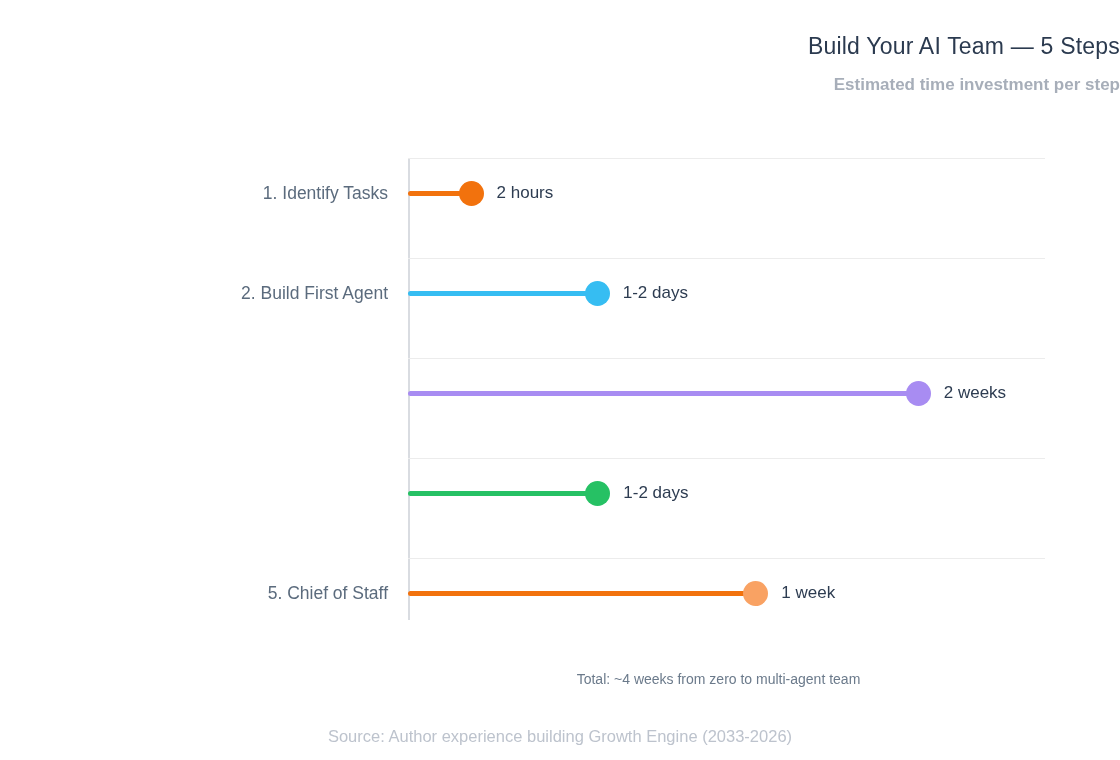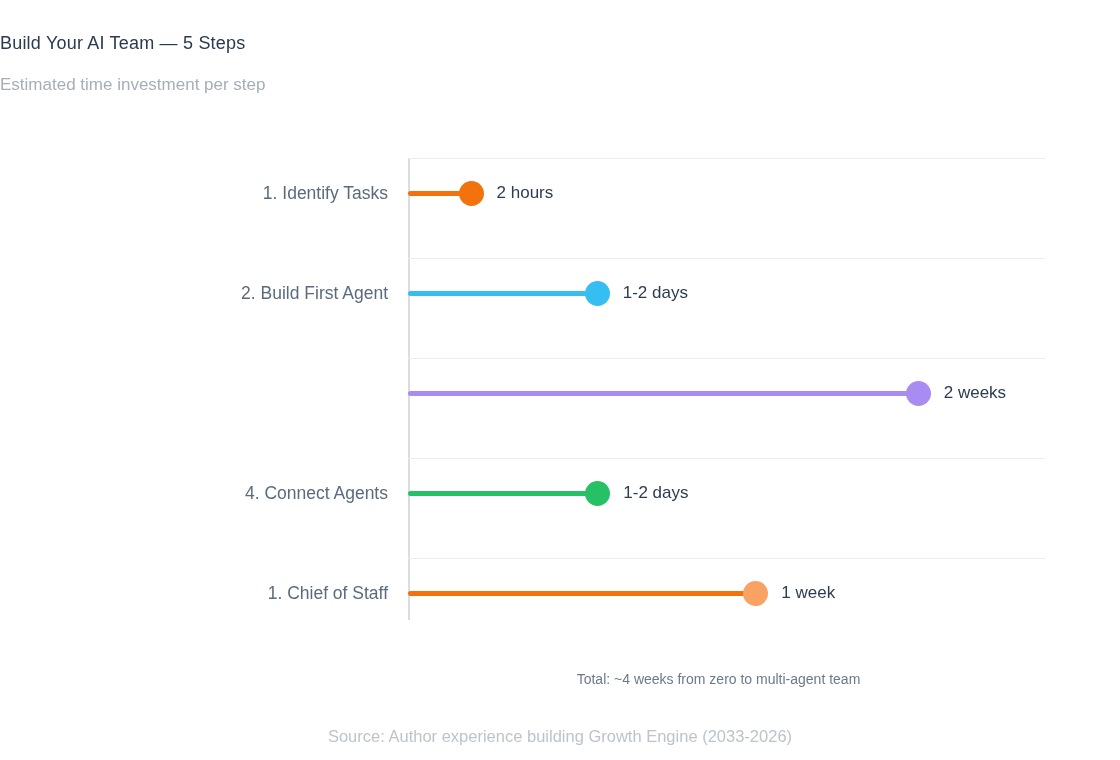--- a/index.html
+++ b/index.html
@@ -13,34 +13,34 @@
     width: 1120px;
     height: 760px;
     background: #ffffff;
     overflow: hidden;
   }
   .title {
     position: absolute;
     top: 33px;
     left: 0;
     width: 1120px;
-    text-align: left;
-    font-size: 18px;
+    text-align: right;
+    font-size: 23px;
     font-weight: 500;
     color: #2b3a4f;
     letter-spacing: 0.2px;
   }
   .subtitle {
     position: absolute;
     top: 75px;
     left: 0;
     width: 1120px;
-    text-align: left;
+    text-align: right;
     font-size: 17px;
-    font-weight: 400;
+    font-weight: 700;
     color: #a7aeb9;
   }
   .chart {
     position: absolute;
     top: 158px;
     left: 8px;
     width: 1120px;
     height: 462px;
   }
   .y-axis {
@@ -123,26 +123,25 @@
       <div class="gridline" style="top: 100px;"></div>
       <div class="cat-label" style="top: 124px;">2. Build First Agent</div>
       <div class="stem" style="top: 132.5px; width: 189.189px; background: rgb(54, 189, 242);"></div>
       <div class="dot" style="left: 576.689px; top: 122.5px; background: rgb(54, 189, 242);"></div>
       <div class="val-label" style="left: 614.689px; top: 124px;">1-2 days</div>
       <div class="gridline" style="top: 200px;"></div>
       <div class="stem" style="top: 232.5px; width: 510.237px; background: rgb(168, 140, 242);"></div>
       <div class="dot" style="left: 897.737px; top: 222.5px; background: rgb(168, 140, 242);"></div>
       <div class="val-label" style="left: 935.737px; top: 224px;">2 weeks</div>
       <div class="gridline" style="top: 300px;"></div>
-      <div class="cat-label" style="top: 324px;">4. Connect Agents</div>
       <div class="stem" style="top: 332.5px; width: 189.826px; background: rgb(38, 193, 100);"></div>
       <div class="dot" style="left: 577.326px; top: 322.5px; background: rgb(38, 193, 100);"></div>
       <div class="val-label" style="left: 615.326px; top: 324px;">1-2 days</div>
       <div class="gridline" style="top: 400px;"></div>
-      <div class="cat-label" style="top: 424px;">1. Chief of Staff</div>
+      <div class="cat-label" style="top: 424px;">5. Chief of Staff</div>
       <div class="stem" style="top: 432.5px; width: 347.802px; background: rgb(242, 114, 13);"></div>
       <div class="dot" style="left: 735.302px; top: 422.5px; background: rgb(249, 162, 99);"></div>
       <div class="val-label" style="left: 773.302px; top: 424px;">1 week</div>
     </div>
 
   <div class="total-note">Total: ~4 weeks from zero to multi-agent team</div>
   <div class="source-note">Source: Author experience building Growth Engine (2033-2026)</div>
 </div>
 
 </body></html>

